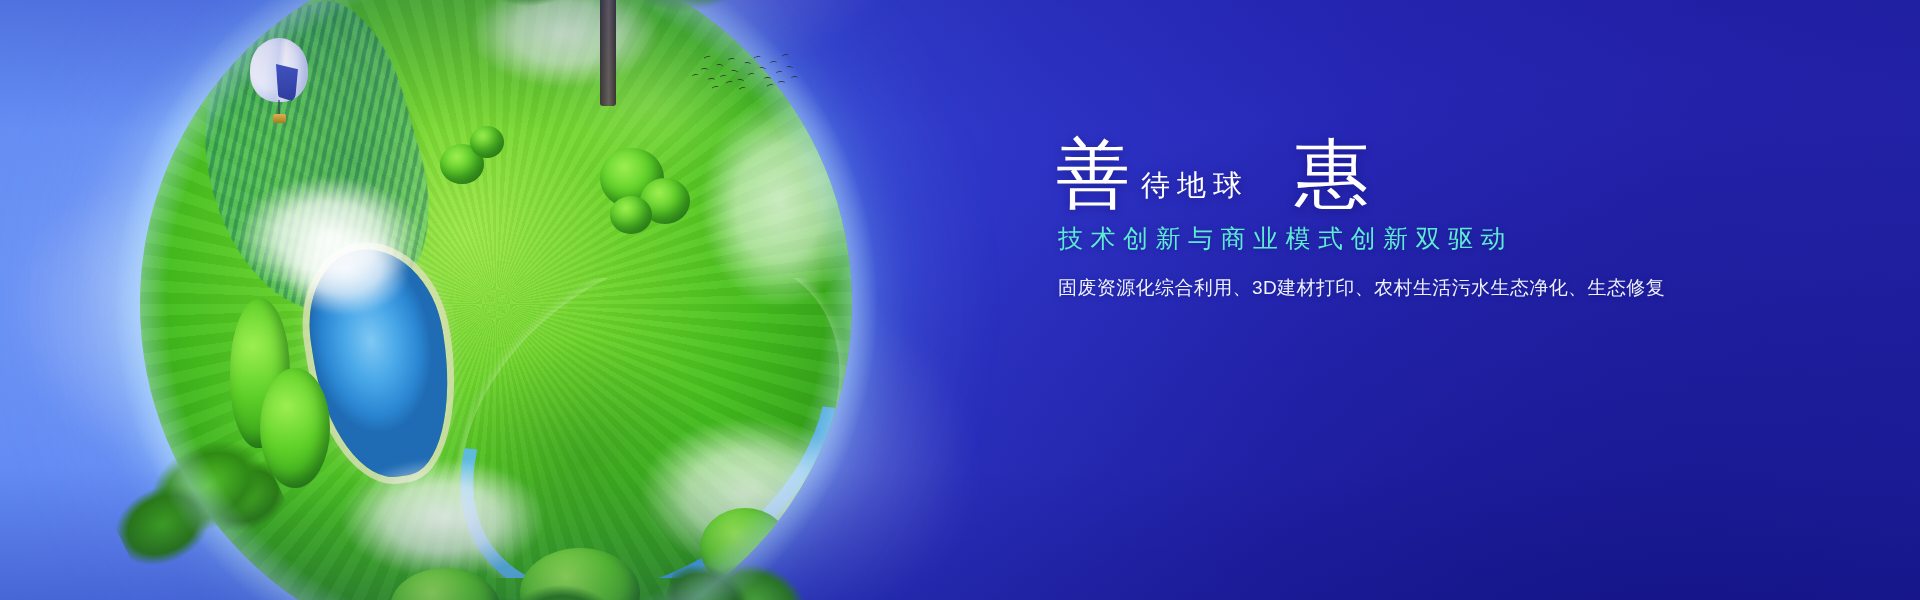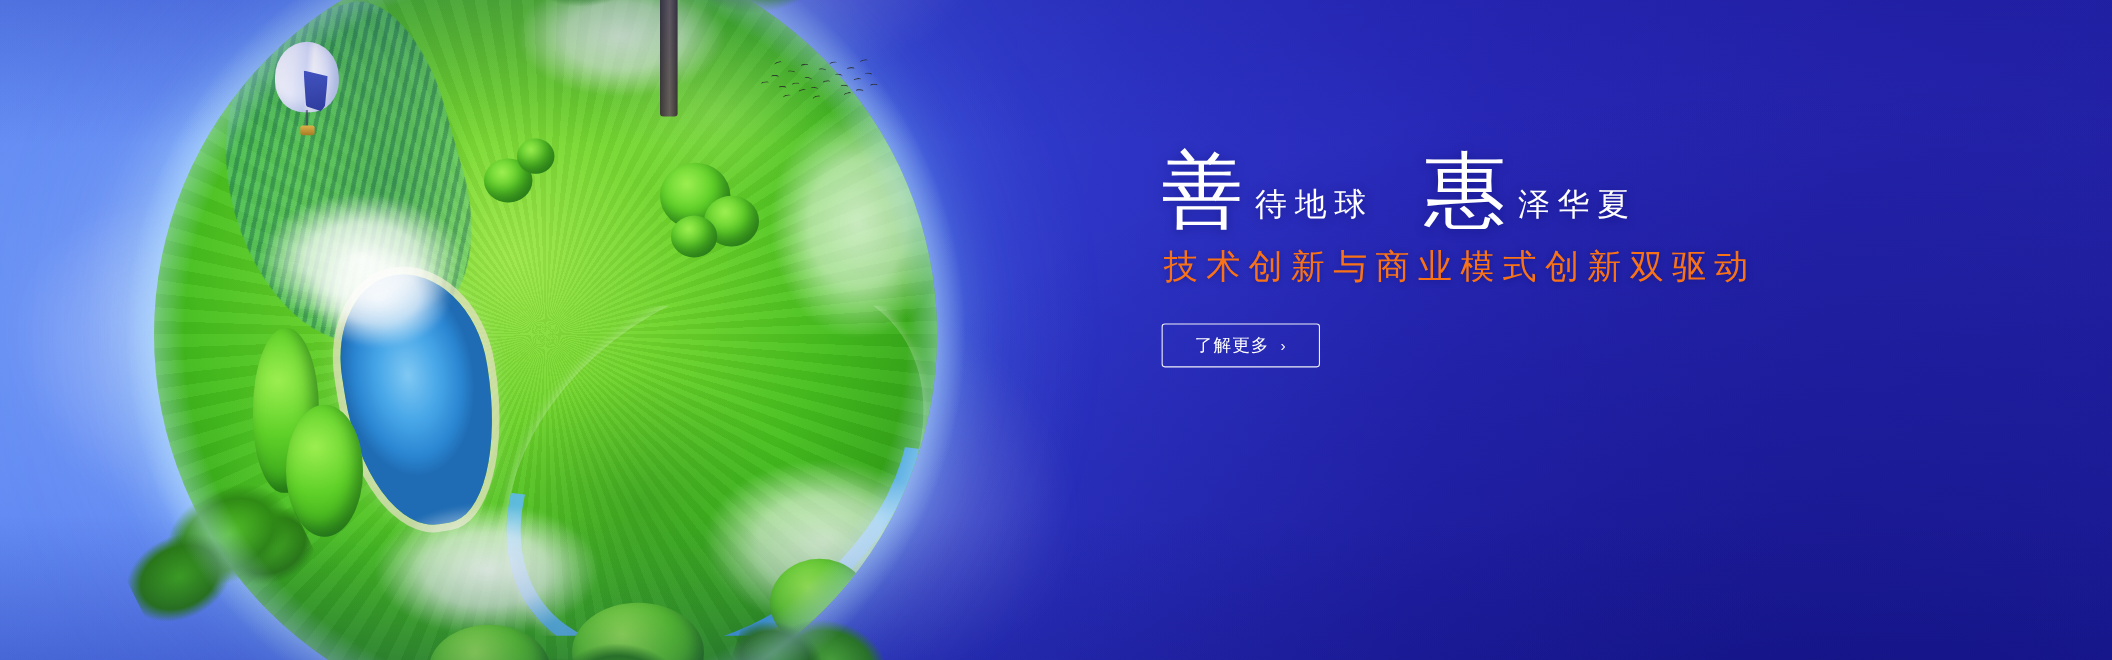--- a/index.html
+++ b/index.html
@@ -244,22 +244,22 @@
   }
   .hl-small{
     font-family:"DejaVu Serif","Liberation Serif",serif;
     font-size:29px;
     letter-spacing:7px;
     padding:0 0 6px 10px;
   }
   .hl-gap{width:46px;display:inline-block;}
 
   .subtitle{
-    color:#f97316;
-    font-size:31px;
+    color:#5eead4;
+    font-size:25px;
     letter-spacing:7.5px;
     margin:16px 0 0 2px;
     white-space:nowrap;
     text-shadow:0 1px 6px rgba(10,10,90,.35);
   }
   .desc{
     color:#eef1ff;
     font-size:19px;
     letter-spacing:.4px;
     margin:20px 0 0 2px;
@@ -384,25 +384,21 @@
 
   <div class="bg-vignette"></div>
 
   <div class="content">
 
     <h1 class="headline">
       <span class="hl-big">善</span>
       <span class="hl-small">待地球</span>
       <span class="hl-gap"></span>
       <span class="hl-big">惠</span>
-      <span class="hl-small">泽华夏</span>
     </h1>
 
     <div class="subtitle">技术创新与商业模式创新双驱动</div>
 
-
-    <a class="cta" href="#">
-      <span>了解更多</span>
-      <span class="chev">›</span>
-    </a>
+    <div class="desc">固废资源化综合利用、3D建材打印、农村生活污水生态净化、生态修复</div>
+
 
   </div>
 </div>
 
 </body></html>

